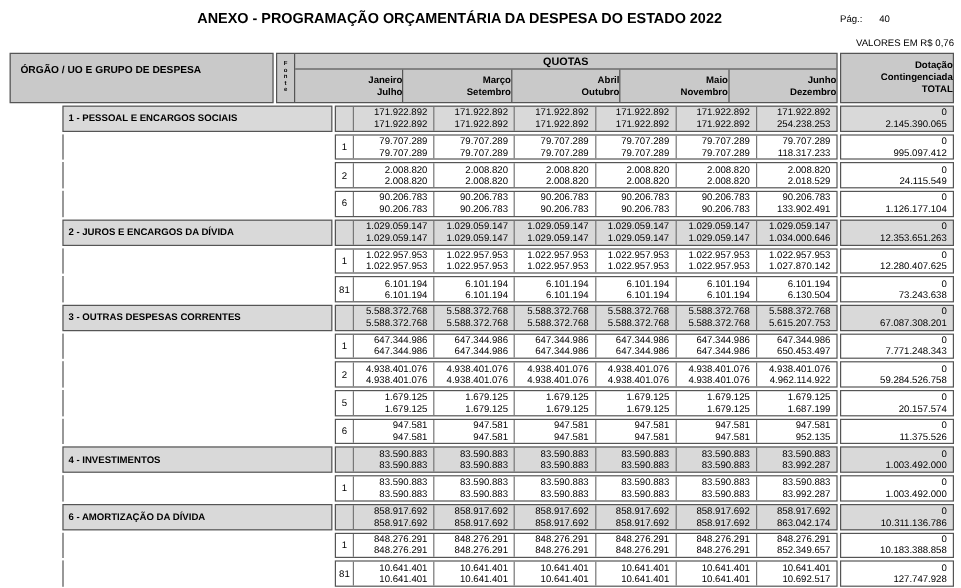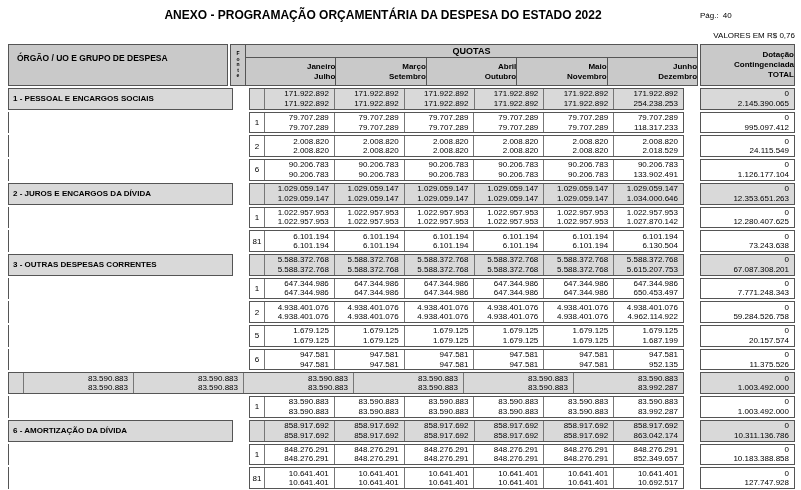--- a/index.html
+++ b/index.html
@@ -6,21 +6,21 @@
   html, body { margin:0; padding:0; }
   body {
     width:801px; height:490px; overflow:hidden;
     background:#ffffff; color:#000;
     font-family:"Liberation Sans", sans-serif;
   }
   .page { position:relative; padding:0 6px; }
 
   .doc-header { display:flex; align-items:flex-start; margin:8px 0 0 0; }
   .title { flex:1; text-align:center; font-weight:bold; font-size:12px; padding-left:60px; }
-  .pageno { width:95px; font-size:8px; padding-top:3px; display:flex; gap:4px; justify-content:flex-start; }
+  .pageno { width:95px; font-size:8px; padding-top:3px; display:flex; gap:14px; justify-content:flex-start; }
   .values-note { text-align:right; font-size:8px; margin:9px 0 4px 0; }
 
   .tbl { margin-left:2px; }
   .hdr-row { display:flex; gap:2px; height:42px; margin-bottom:2px; }
   .box { border:1px solid var(--border); }
   .orgao-head {
     width:220px; background:var(--header-bg);
     font-weight:bold; font-size:8.5px; padding:8px 0 0 8px;
   }
   .mid-head { flex:1; display:flex; background:var(--header-bg); }
@@ -37,21 +37,21 @@
     font-weight:bold; font-size:8px; line-height:10px;
   }
   .month-cell + .month-cell { border-left:1px solid var(--border); }
   .dot-head {
     width:95px; background:var(--header-bg);
     display:flex; flex-direction:column; justify-content:center; align-items:flex-end;
     font-weight:bold; font-size:8px; line-height:10px;
   }
 
   .rows { height:401px; display:flex; flex-direction:column; gap:2px; }
-  .row { flex:1 1 0; display:flex; gap:16px; min-height:0; }
+  .row { flex:1 1 0; display:flex; gap:2px; min-height:0;margin-left:44px; }
   .label-cell {
     width:225px; font-size:8px; font-weight:bold;
     display:flex; align-items:center; padding-left:4px;
   }
   .row.fonte .label-cell { border-left:1px solid var(--border); }
   .row.group .label-cell { background:var(--group-bg); border:1px solid var(--border); }
   .mid-cell { flex:1; display:flex; border:1px solid var(--border); background:#fff; }
   .row.group .mid-cell, .row.group .dot-cell { background:var(--group-bg);justify-content:center; }
   .fonte-num {
     width:15px; border-right:1px solid var(--border-in);
@@ -528,20 +528,21 @@
               <div class="val-line">947.581</div>
               <div class="val-line">952.135</div>
             </div>
           </div>
           <div class="dot-cell">
             <div class="val-line">0</div>
             <div class="val-line">11.375.526</div>
           </div>
         </div>
         <div class="row group">
+          <div class="label-cell">4 - INVESTIMENTOS</div>
           <div class="mid-cell">
             <div class="fonte-num"></div>
             <div class="val-cell">
               <div class="val-line">83.590.883</div>
               <div class="val-line">83.590.883</div>
             </div>
             <div class="val-cell">
               <div class="val-line">83.590.883</div>
               <div class="val-line">83.590.883</div>
             </div>

